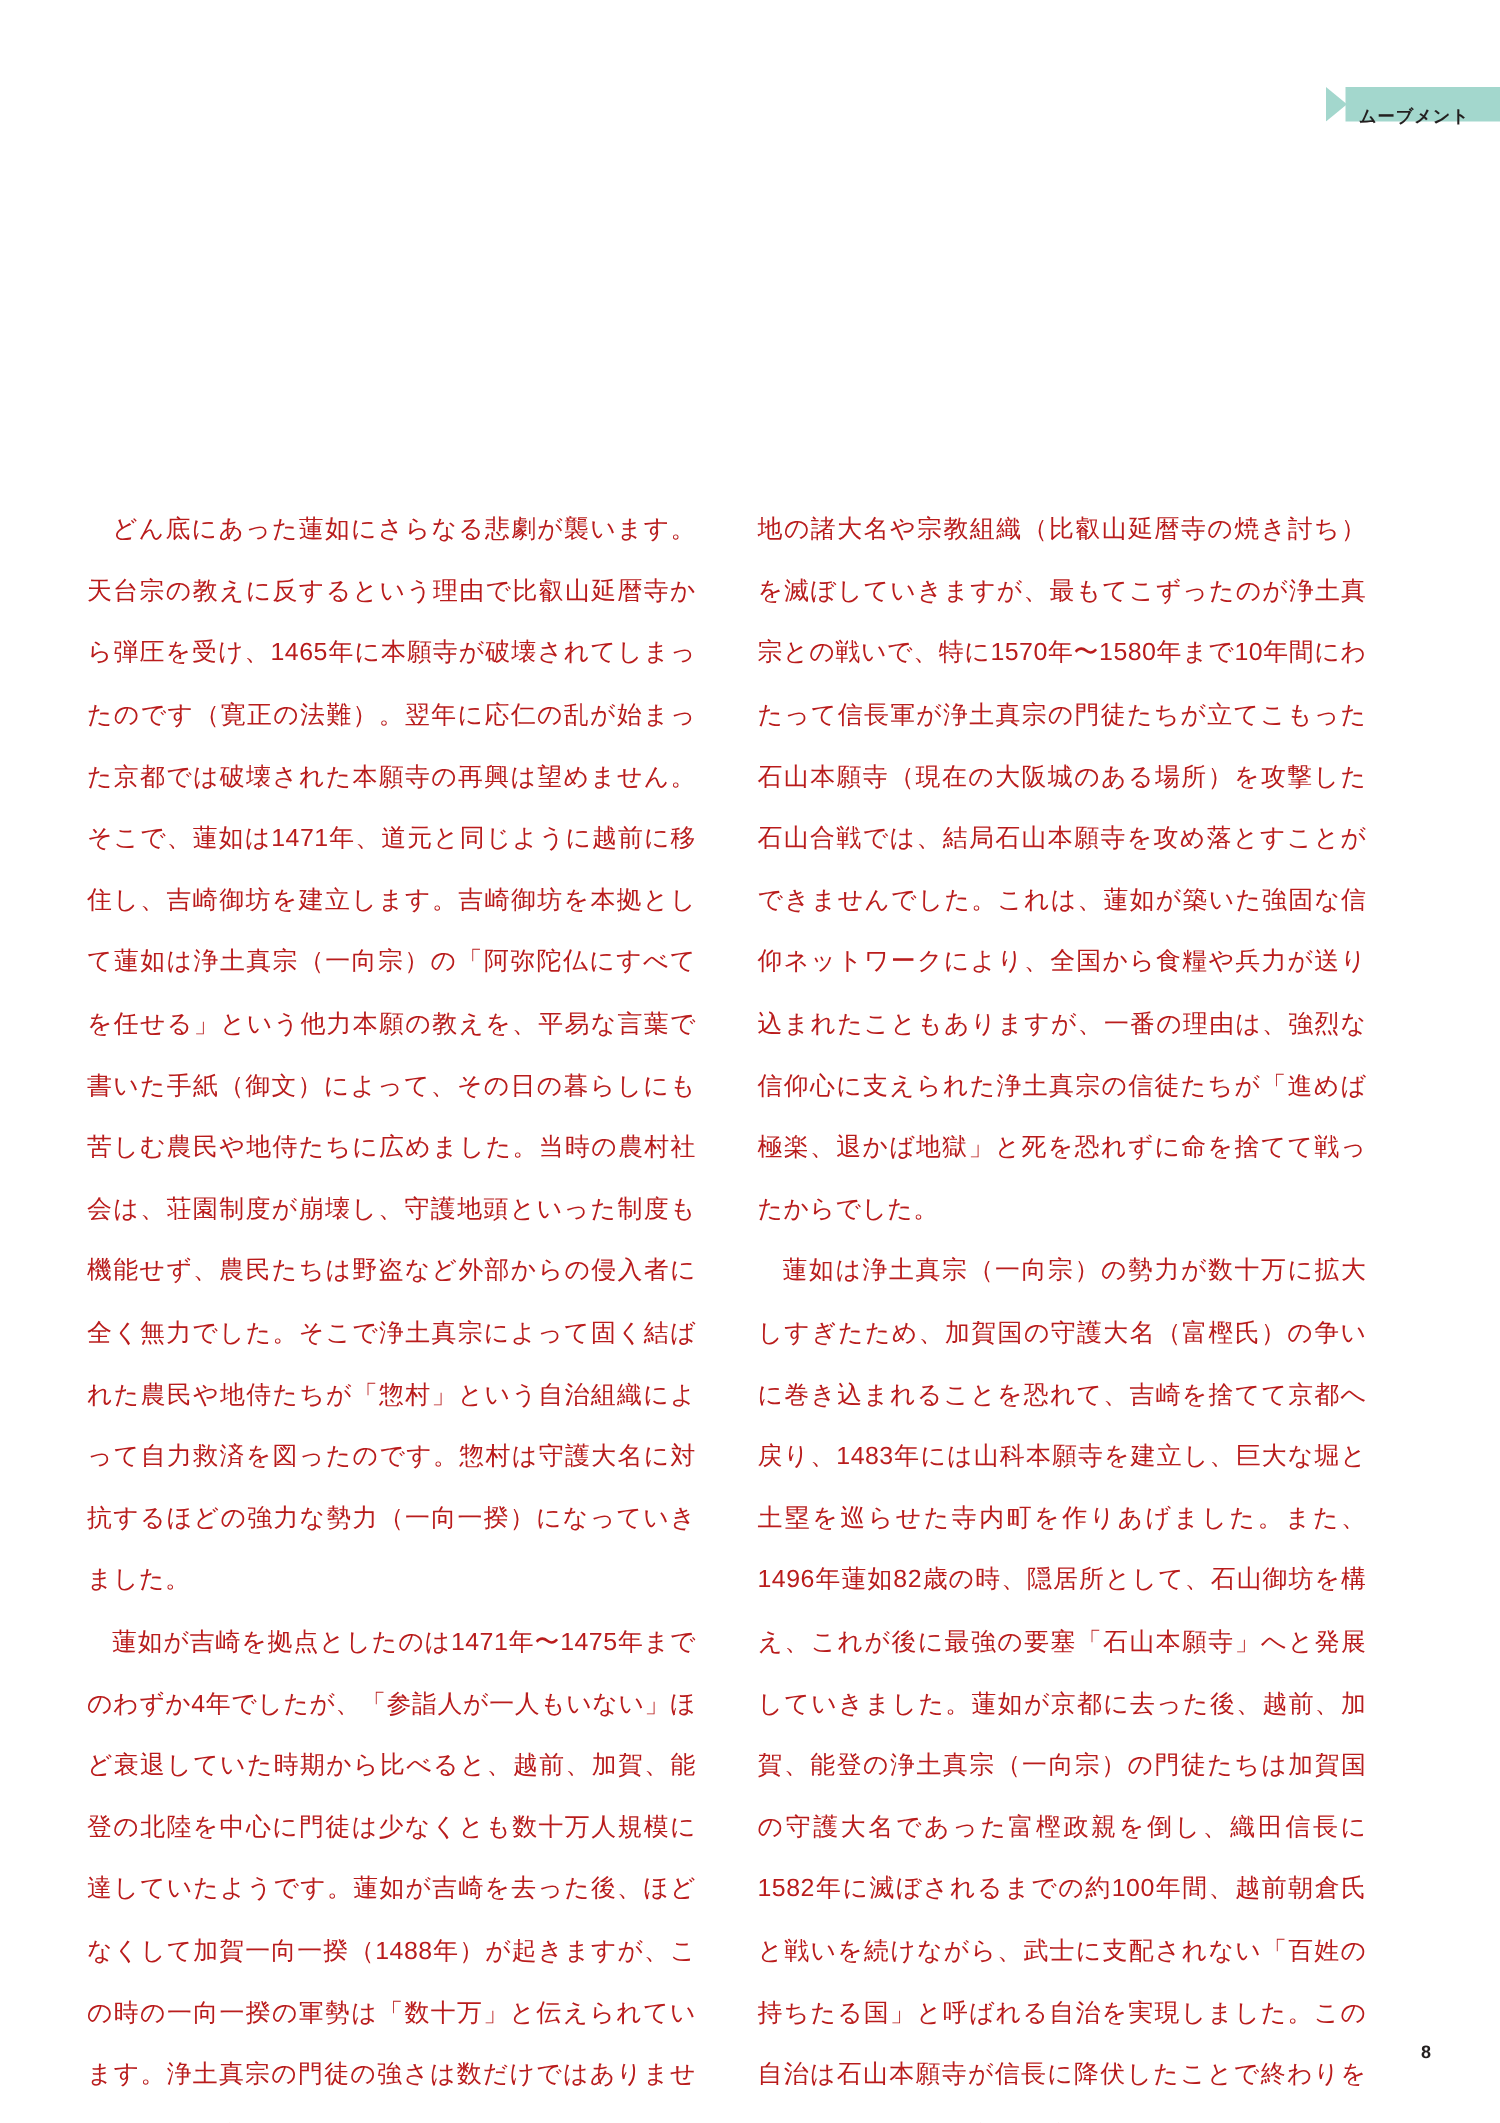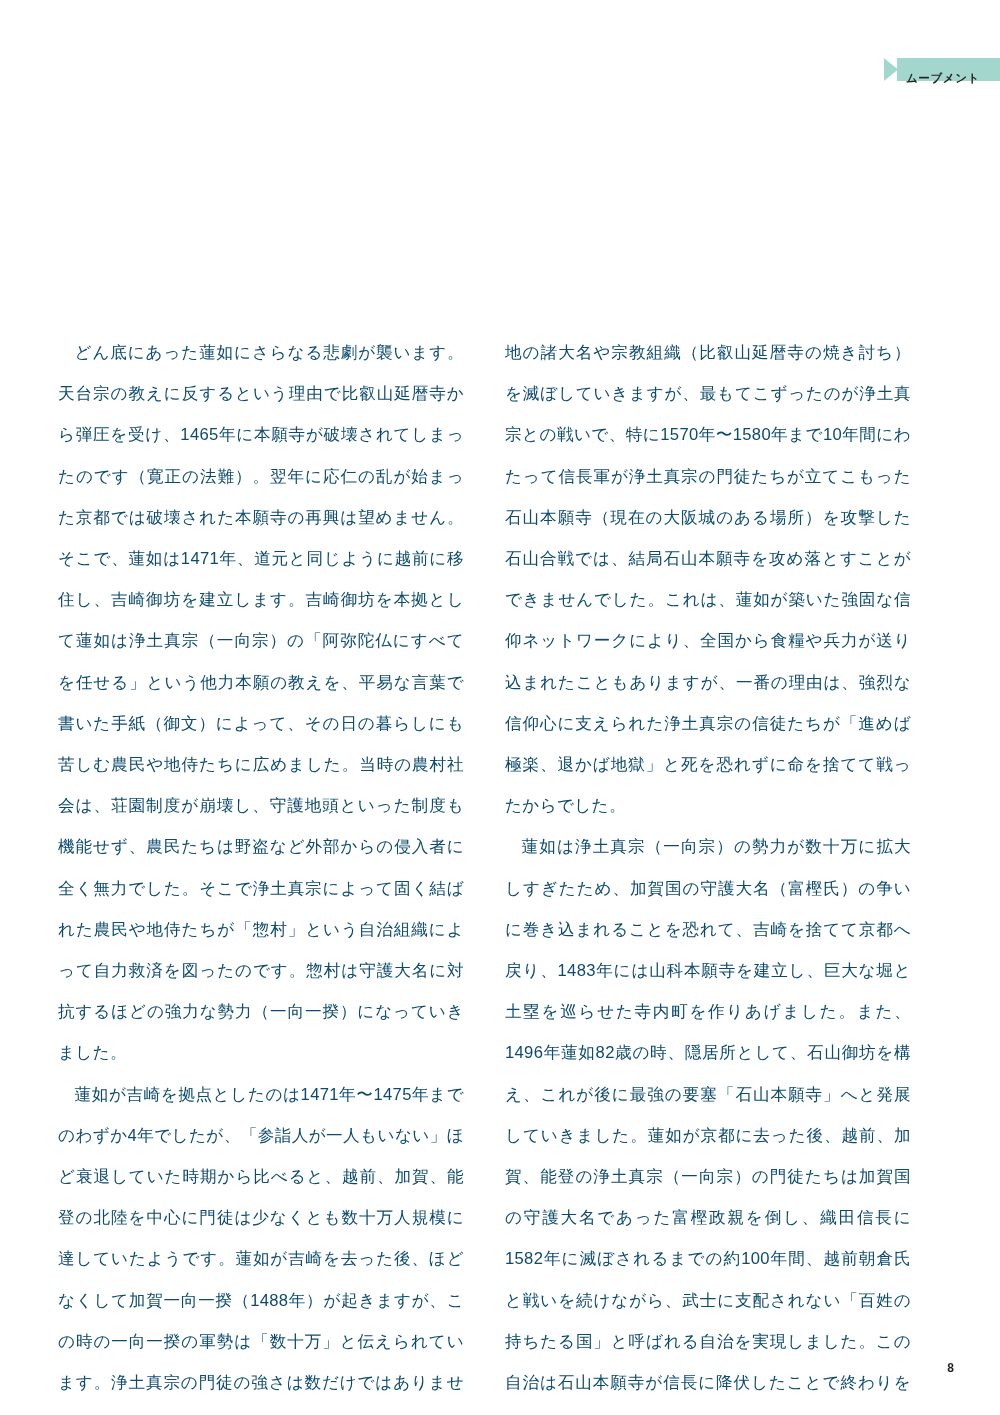--- a/index.html
+++ b/index.html
@@ -67,21 +67,21 @@
     width: 406px;
     flex: 0 0 406px;
   }
   .para {
     margin: 0;
     font-size: 16.6px;
     line-height: 41.2px;
     text-align: justify;
     text-justify: inter-character;
     letter-spacing: 0.02em;
-    color: #0c4a6e;
+    color: #b91c1c;
     font-weight: 400;
   }
   .para.indent {
     text-indent: 1em;
   }
 
   
   .folio {
     position: absolute;
     top: 1362px;

